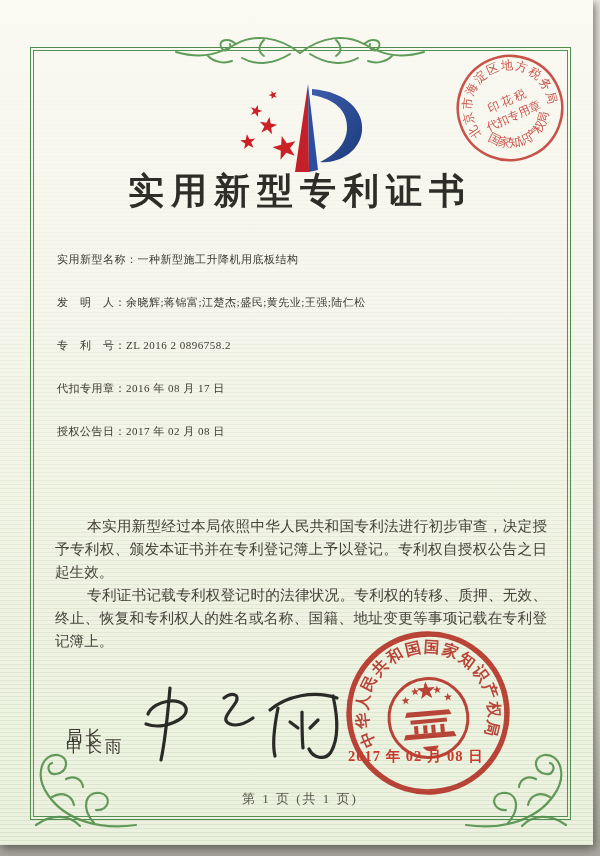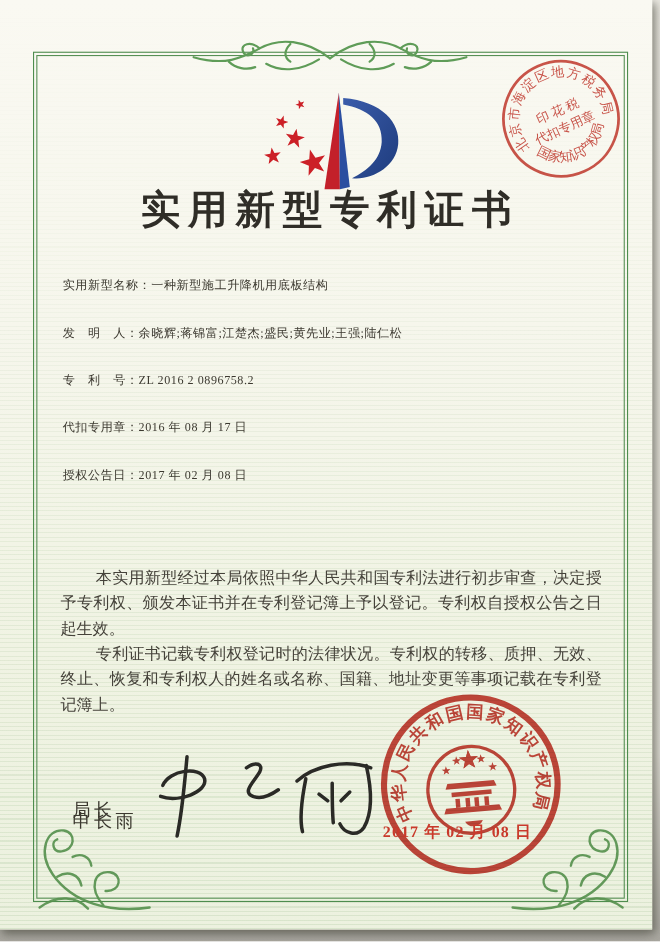--- a/index.html
+++ b/index.html
@@ -212,14 +212,15 @@
           <rect x="87" y="97" width="4" height="8"></rect>
           <rect x="96" y="97" width="4" height="8"></rect>
           <polygon points="59,110 111,110 109,105 61,105"></polygon>
           <path d="M77 118 A9 9 0 0 0 93 118 Z"></path>
         </g>
       </g>
     </svg>
 
     <div class="stamp-date">2017 年 02 月 08 日</div>
 
+    <div class="footer">第 1 页 (共 1 页)</div>
   </div>
 </div>
 
 </body></html>

